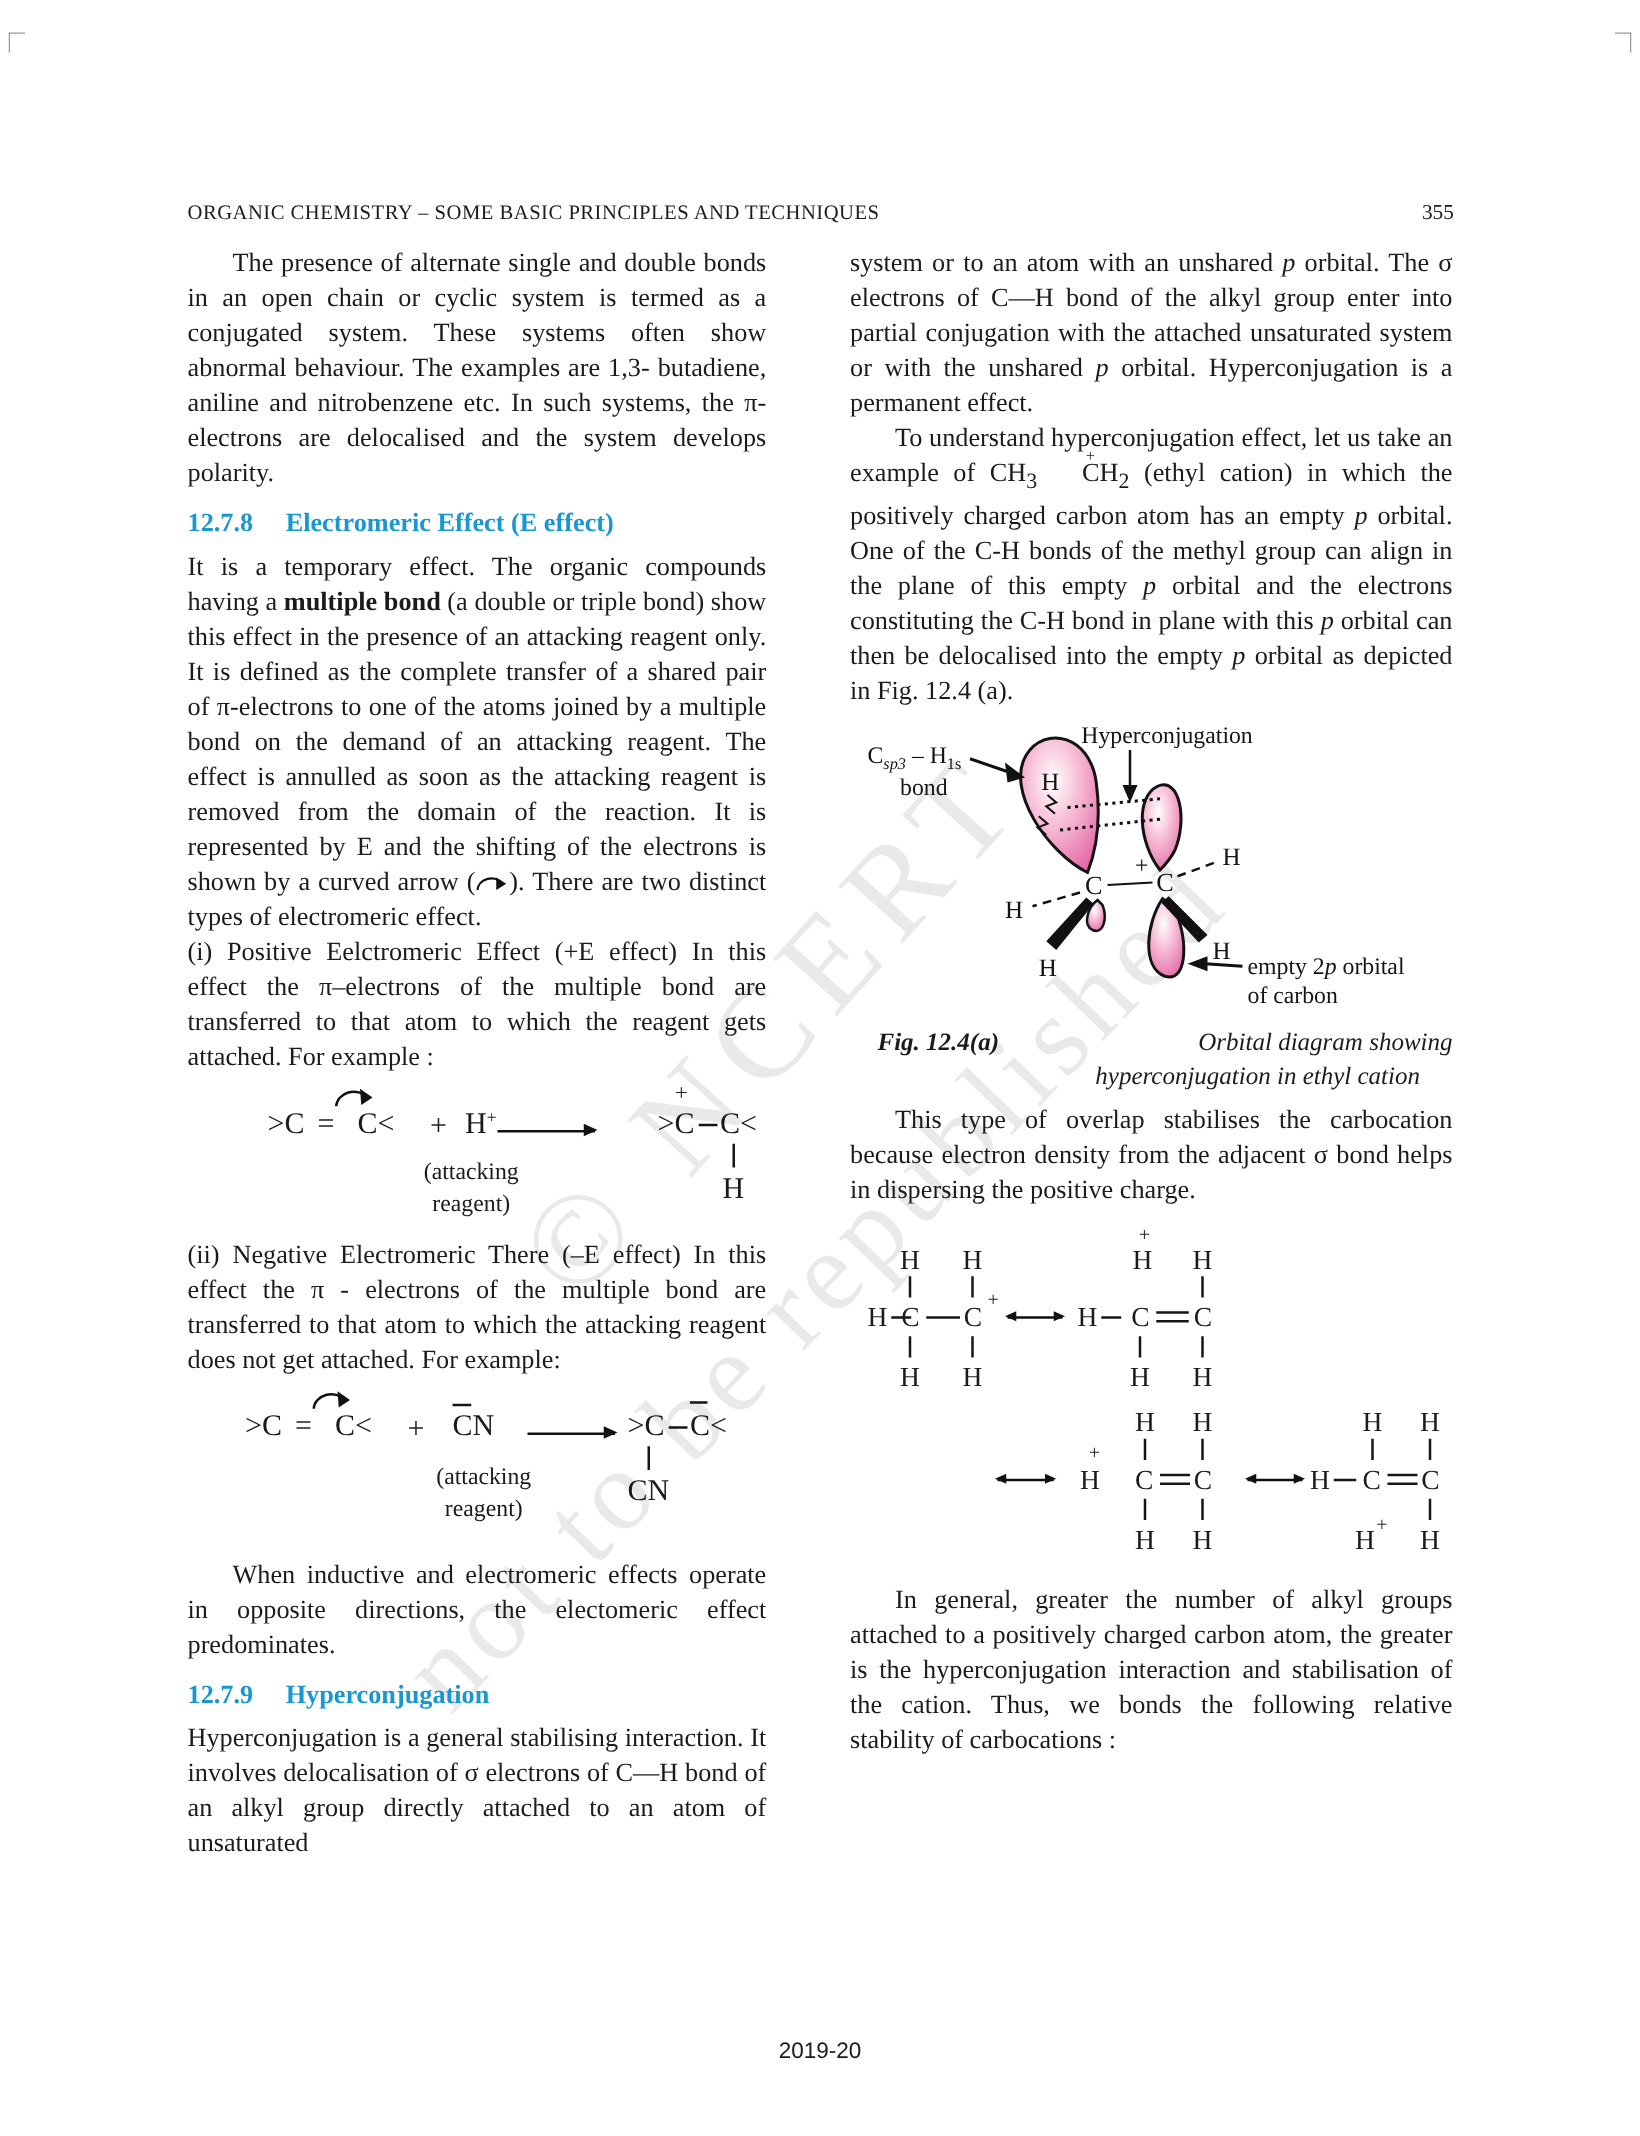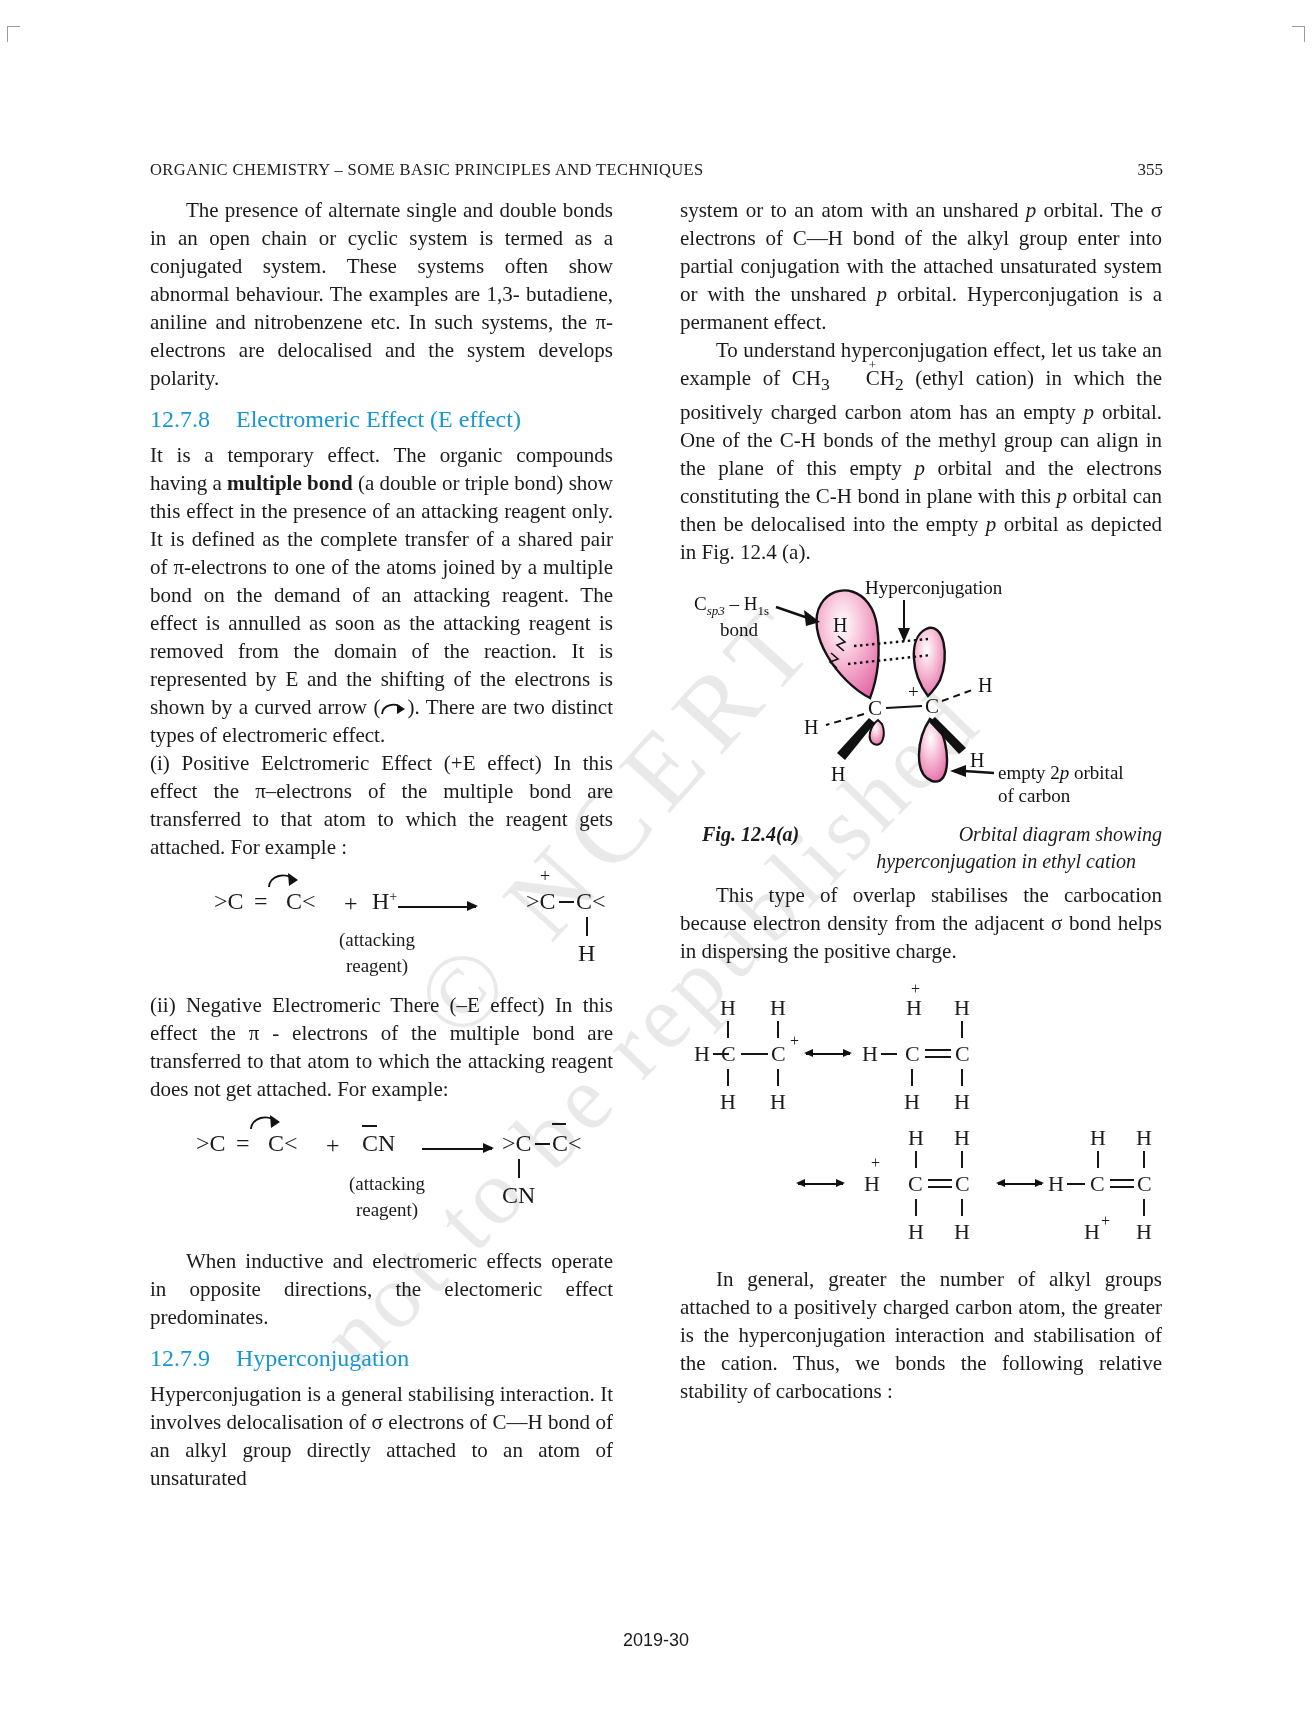--- a/index.html
+++ b/index.html
@@ -22,21 +22,21 @@
   .footer{position:absolute;top:1630px;left:0;width:100%;text-align:center;
           font-family:"Liberation Sans",sans-serif;font-size:18px;z-index:2;}
   
   .col{position:absolute;top:196px;z-index:1;}
   .col-left{left:150px;width:463px;}
   .col-right{left:680px;width:482px;}
   p.body{font-size:21px;line-height:28px;text-align:justify;margin:0;}
   p.body.indent{text-indent:36px;}
   p.body b{font-weight:700;}
   .ital{font-style:italic;}
-  .sechead{color:#1897d3;font-weight:400;font-size:24px;margin:14px 0 8px 0;}
+  .sechead{color:#1897d3;font-weight:700;font-size:21px;margin:14px 0 8px 0;}
   .sechead .snum{margin-right:26px;}
   
   .inline-curve{vertical-align:-2px;}
   
   .chemblock{position:relative;z-index:1;}
   .eqat{position:absolute;font-size:24px;line-height:1;}
   .eqsmall{position:absolute;font-size:18px;line-height:1;}
   .supmark{font-size:14px;vertical-align:8px;}
   .attnote{position:absolute;font-size:19px;line-height:26px;text-align:center;}
   .vb{position:absolute;width:1.6px;background:#161616;}
@@ -290,14 +290,14 @@
       <span class="at" style="left:457px;top:46px">C</span>
       <div class="vb" style="left:463px;top:72px;height:17px"></div>
       <span class="at" style="left:404px;top:94px">H</span>
       <span class="atplus" style="left:421px;top:86px">+</span>
       <span class="at" style="left:456px;top:94px">H</span>
     </div>
 
     <p class="body indent">In general, greater the number of alkyl groups attached to a positively charged carbon atom, the greater is the hyperconjugation interaction and stabilisation of the cation. Thus, we bonds the following relative stability of carbocations :</p>
   </div>
 
-  <div class="footer">2019-30</div>
+  <div class="footer">2019-20</div>
 </div>
 
 </body></html>

